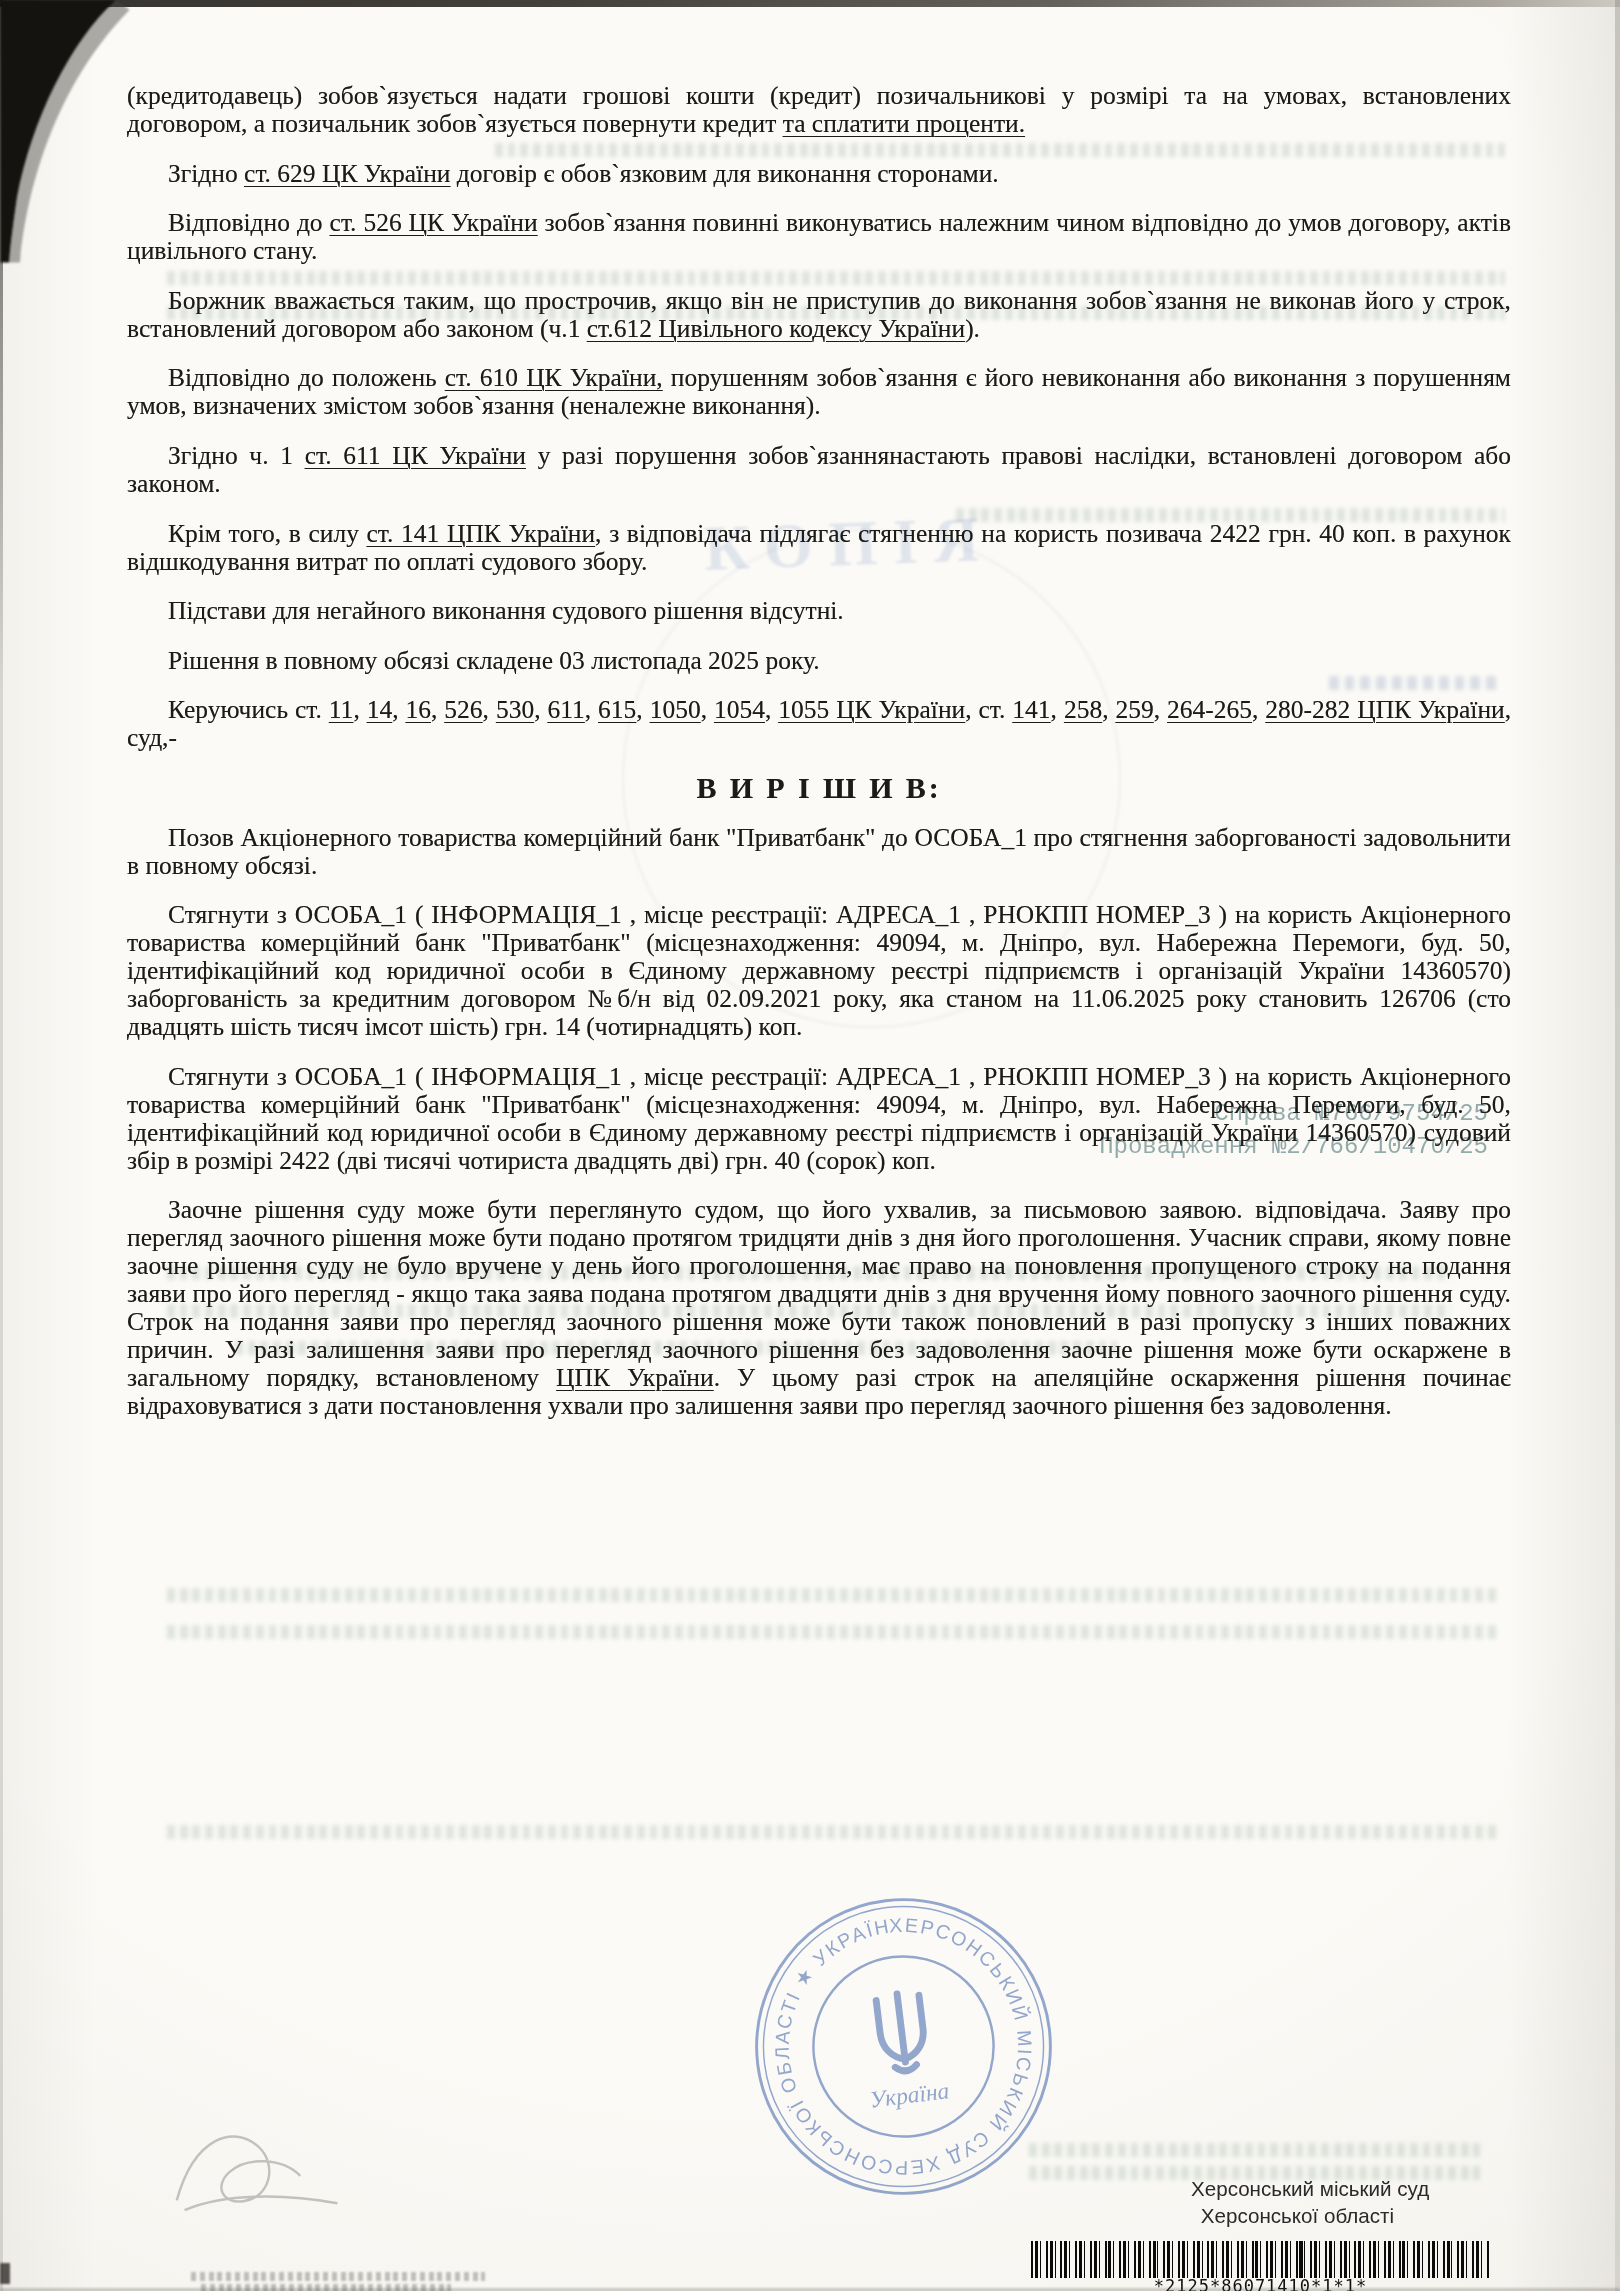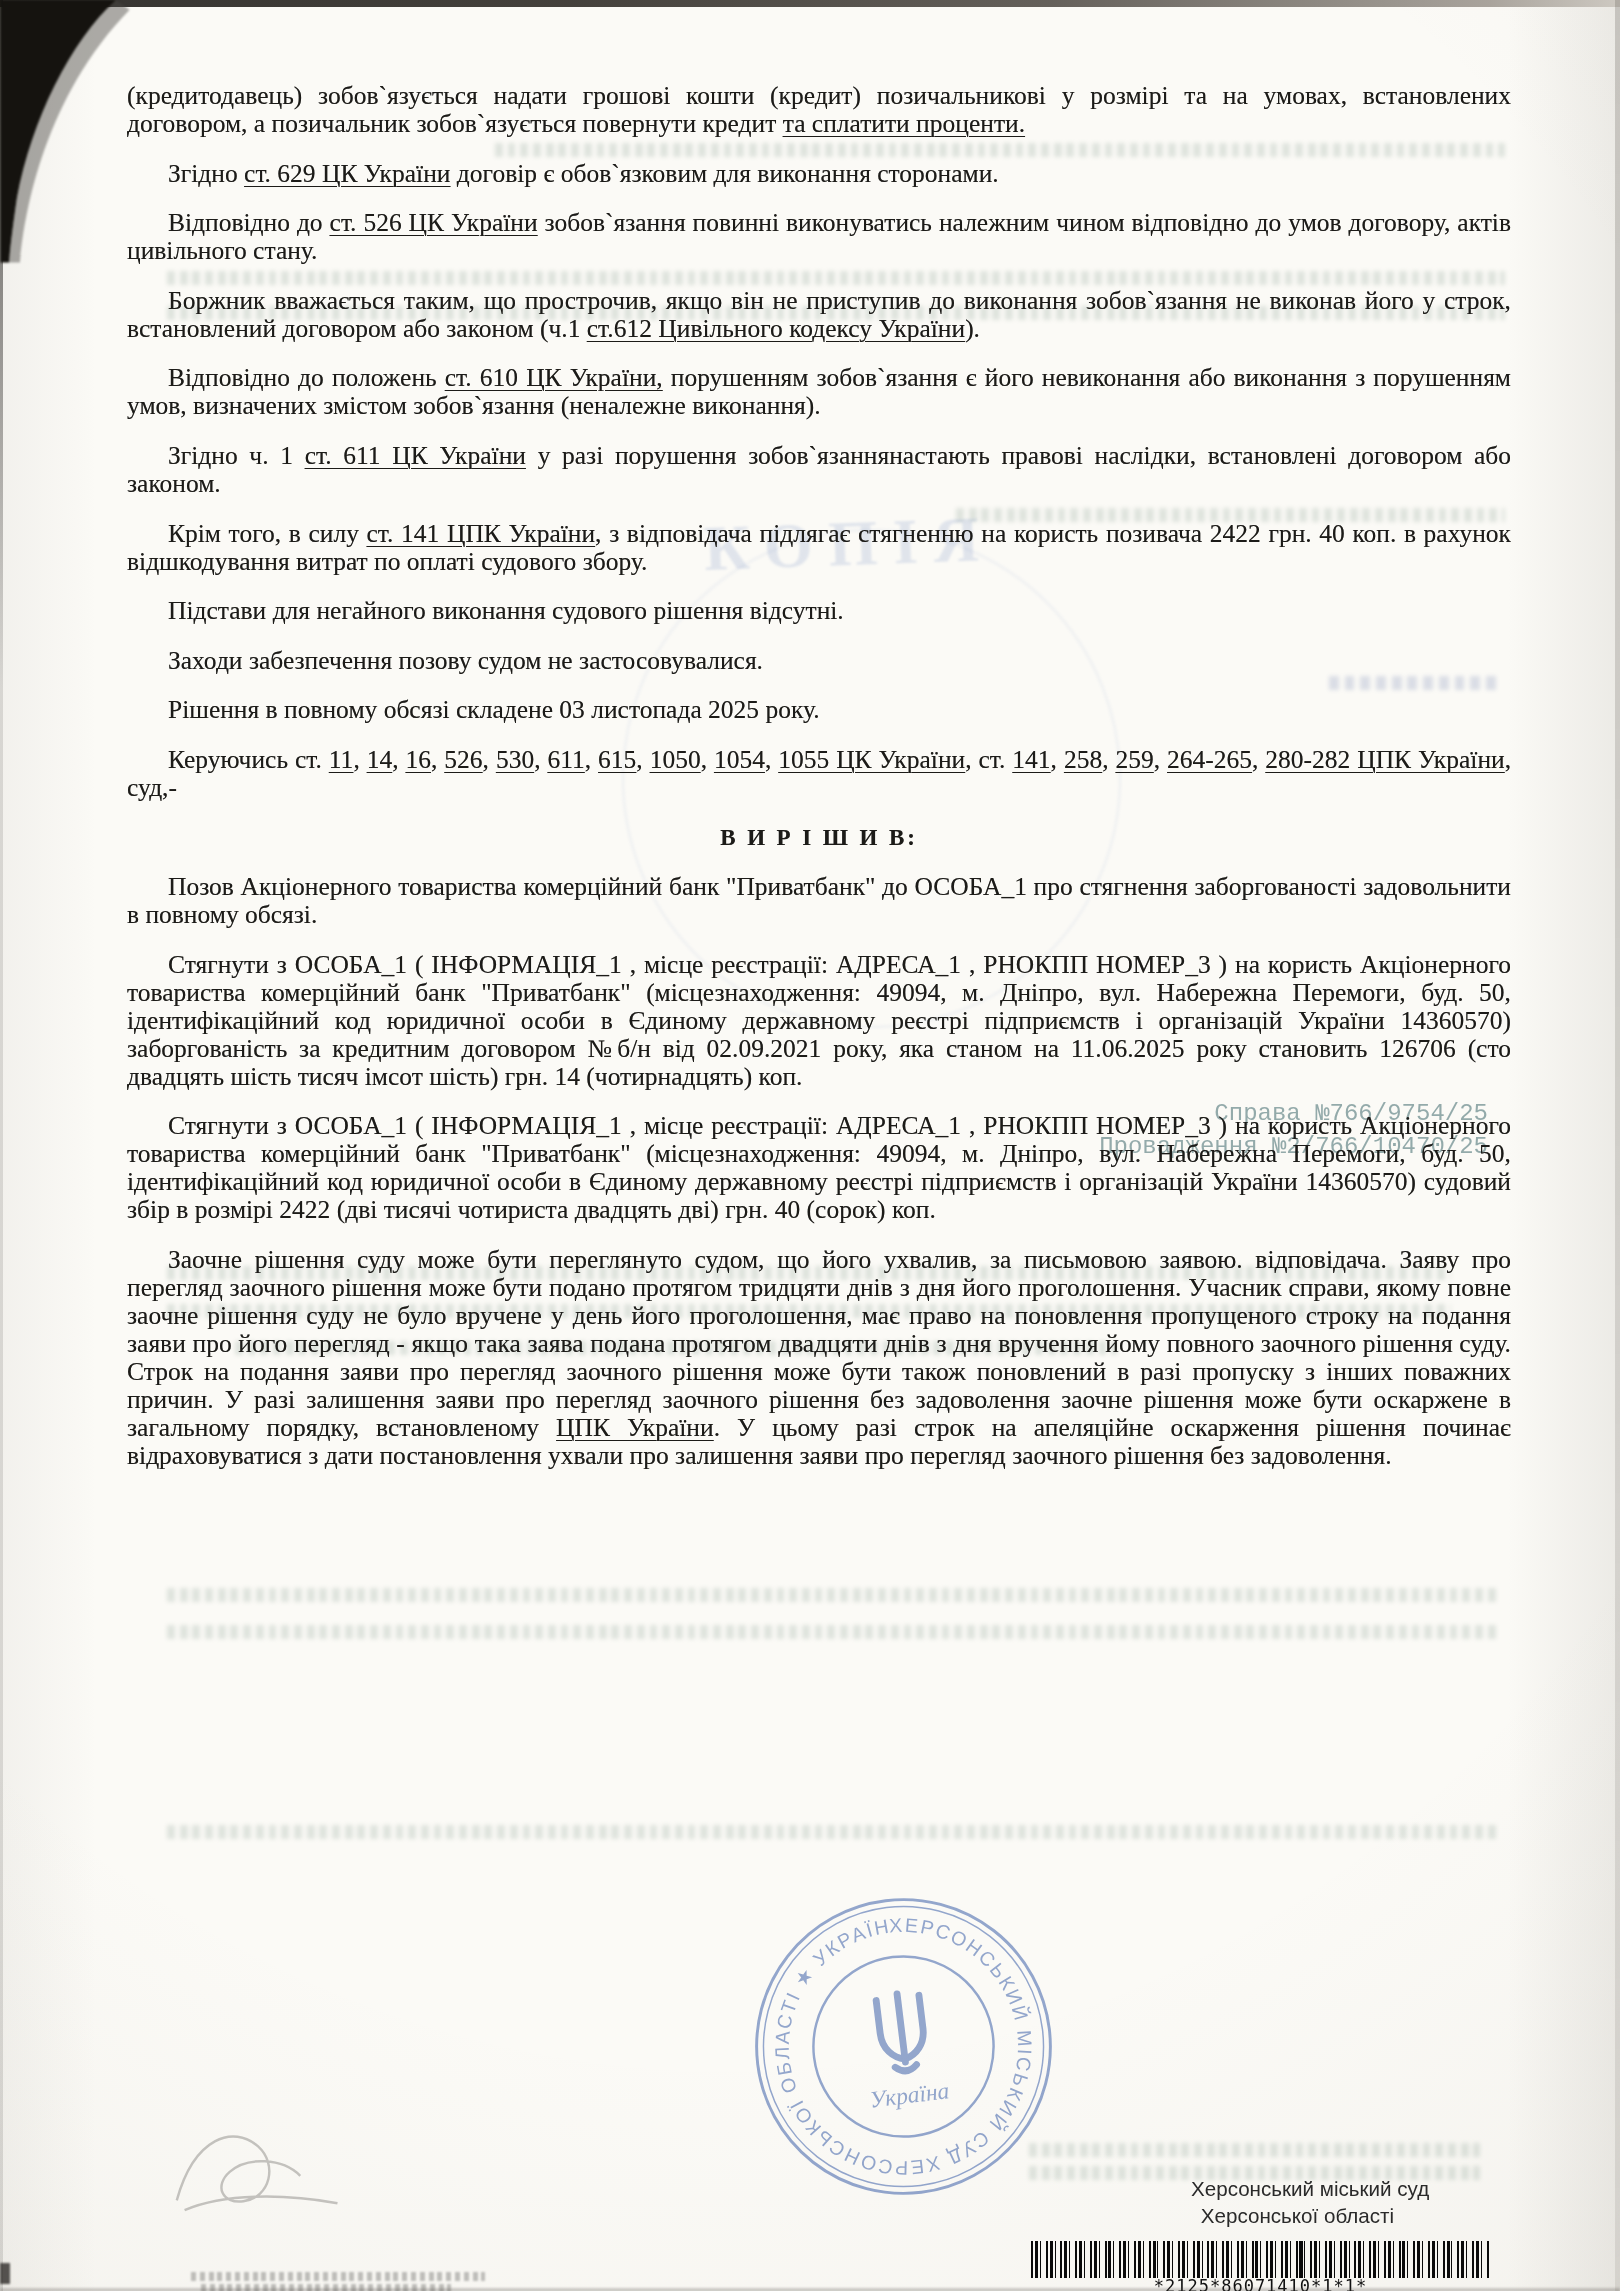--- a/index.html
+++ b/index.html
@@ -11,21 +11,21 @@
     background:
       radial-gradient(120% 90% at 45% 40%, rgba(255,255,255,0) 55%, rgba(120,110,95,.09) 100%),
       linear-gradient(90deg, rgba(100,95,85,.06), rgba(0,0,0,0) 6%, rgba(0,0,0,0) 93%, rgba(100,95,85,.10));}
 
   
   .doc{position:absolute;left:127px;top:82px;width:1384px;z-index:3;
        color:#1c1b18;font-size:25.5px;line-height:28px;text-align:justify;
        text-shadow:0 0 0.4px rgba(20,20,20,.5);}
   .para{margin:0 0 21.6px;text-indent:41px;}
   .noindent{text-indent:0;}
-  .heading{text-align:center;font-weight:bold;text-indent:0;letter-spacing:2.9px;font-size:23px;}
+  .heading{text-align:center;font-weight:bold;text-indent:0;letter-spacing:2.9px;font-size:30px;}
   .u{text-decoration:underline;text-underline-offset:3.9px;text-decoration-thickness:1.3px;}
 
   
   .sm{position:absolute;z-index:1;height:13.7px;opacity:.38;filter:blur(2px);
       background-image:repeating-linear-gradient(90deg, rgba(104,134,118,.5) 0 7.8px, rgba(104,134,118,0) 7.8px 12.7px);}
   .sm.dk{height:8.8px;opacity:.5;filter:blur(1px);
       background-image:repeating-linear-gradient(90deg, rgba(70,70,68,.65) 0 4.9px, rgba(70,70,68,0) 4.9px 8.8px);}
   .sm.bl{background-image:repeating-linear-gradient(90deg, rgba(80,100,160,.5) 0 9.8px, rgba(80,100,160,0) 9.8px 15.7px);}
   .bleed-text{position:absolute;z-index:1;right:132px;text-align:right;
       font-family:Liberation Mono, monospace;color:rgba(62,104,108,.55);
@@ -94,21 +94,20 @@
 
   <div class="doc">
     <p class="para noindent"><span>(кредитодавець) зобов`язується надати грошові кошти (кредит) позичальникові у розмірі та на умовах, встановлених договором, а позичальник зобов`язується повернути кредит </span><span class="u">та сплатити проценти.</span></p>
     <p class="para"><span>Згідно </span><span class="u">ст. 629 ЦК України</span><span> договір є обов`язковим для виконання сторонами.</span></p>
     <p class="para"><span>Відповідно до </span><span class="u">ст. 526 ЦК України</span><span> зобов`язання повинні виконуватись належним чином відповідно до умов договору, актів цивільного стану.</span></p>
     <p class="para"><span>Боржник вважається таким, що прострочив, якщо він не приступив до виконання зобов`язання не виконав його у строк, встановлений договором або законом (ч.1 </span><span class="u">ст.612 Цивільного кодексу України</span><span>).</span></p>
     <p class="para"><span>Відповідно до положень </span><span class="u">ст. 610 ЦК України,</span><span> порушенням зобов`язання є його невиконання або виконання з порушенням умов, визначених змістом зобов`язання (неналежне виконання).</span></p>
     <p class="para"><span>Згідно ч. 1 </span><span class="u">ст. 611 ЦК України</span><span> у разі порушення зобов`язаннянастають правові наслідки, встановлені договором або законом.</span></p>
     <p class="para"><span>Крім того, в силу </span><span class="u">ст. 141 ЦПК України</span><span>, з відповідача підлягає стягненню на користь позивача 2422 грн. 40 коп. в рахунок відшкодування витрат по оплаті судового збору.</span></p>
     <p class="para"><span>Підстави для негайного виконання судового рішення відсутні.</span></p>
-    <p class="para"><span>Заходи забезпечення позову судом не застосовувалися.</span></p>
     <p class="para"><span>Рішення в повному обсязі складене 03 листопада 2025 року.</span></p>
     <p class="para"><span>Керуючись ст. </span><span class="u">11</span><span>, </span><span class="u">14</span><span>, </span><span class="u">16</span><span>, </span><span class="u">526</span><span>, </span><span class="u">530</span><span>, </span><span class="u">611</span><span>, </span><span class="u">615</span><span>, </span><span class="u">1050</span><span>, </span><span class="u">1054</span><span>, </span><span class="u">1055 ЦК України</span><span>, ст. </span><span class="u">141</span><span>, </span><span class="u">258</span><span>, </span><span class="u">259</span><span>, </span><span class="u">264-265</span><span>, </span><span class="u">280-282 ЦПК України</span><span>, суд,-</span></p>
     <p class="para heading">В И Р І Ш И В:</p>
     <p class="para"><span>Позов Акціонерного товариства комерційний банк "Приватбанк" до ОСОБА_1 про стягнення заборгованості задовольнити в повному обсязі.</span></p>
     <p class="para"><span>Стягнути з ОСОБА_1 ( ІНФОРМАЦІЯ_1 , місце реєстрації: АДРЕСА_1 , РНОКПП НОМЕР_3 ) на користь Акціонерного товариства комерційний банк "Приватбанк" (місцезнаходження: 49094, м. Дніпро, вул. Набережна Перемоги, буд. 50, ідентифікаційний код юридичної особи в Єдиному державному реєстрі підприємств і організацій України 14360570) заборгованість за кредитним договором №б/н від 02.09.2021 року, яка станом на 11.06.2025 року становить 126706 (сто двадцять шість тисяч імсот шість) грн. 14 (чотирнадцять) коп.</span></p>
     <p class="para"><span>Стягнути з ОСОБА_1 ( ІНФОРМАЦІЯ_1 , місце реєстрації: АДРЕСА_1 , РНОКПП НОМЕР_3 ) на користь Акціонерного товариства комерційний банк "Приватбанк" (місцезнаходження: 49094, м. Дніпро, вул. Набережна Перемоги, буд. 50, ідентифікаційний код юридичної особи в Єдиному державному реєстрі підприємств і організацій України 14360570) судовий збір в розмірі 2422 (дві тисячі чотириста двадцять дві) грн. 40 (сорок) коп.</span></p>
     <p class="para"><span>Заочне рішення суду може бути переглянуто судом, що його ухвалив, за письмовою заявою. відповідача. Заяву про перегляд заочного рішення може бути подано протягом тридцяти днів з дня його проголошення. Учасник справи, якому повне заочне рішення суду не було вручене у день його проголошення, має право на поновлення пропущеного строку на подання заяви про його перегляд - якщо така заява подана протягом двадцяти днів з дня вручення йому повного заочного рішення суду. Строк на подання заяви про перегляд заочного рішення може бути також поновлений в разі пропуску з інших поважних причин. У разі залишення заяви про перегляд заочного рішення без задоволення заочне рішення може бути оскаржене в загальному порядку, встановленому </span><span class="u">ЦПК України</span><span>. У цьому разі строк на апеляційне оскарження рішення починає відраховуватися з дати постановлення ухвали про залишення заяви про перегляд заочного рішення без задоволення.</span></p>
   </div>
 
   <svg class="seal" width="329" height="329" viewBox="0 0 336 336">

